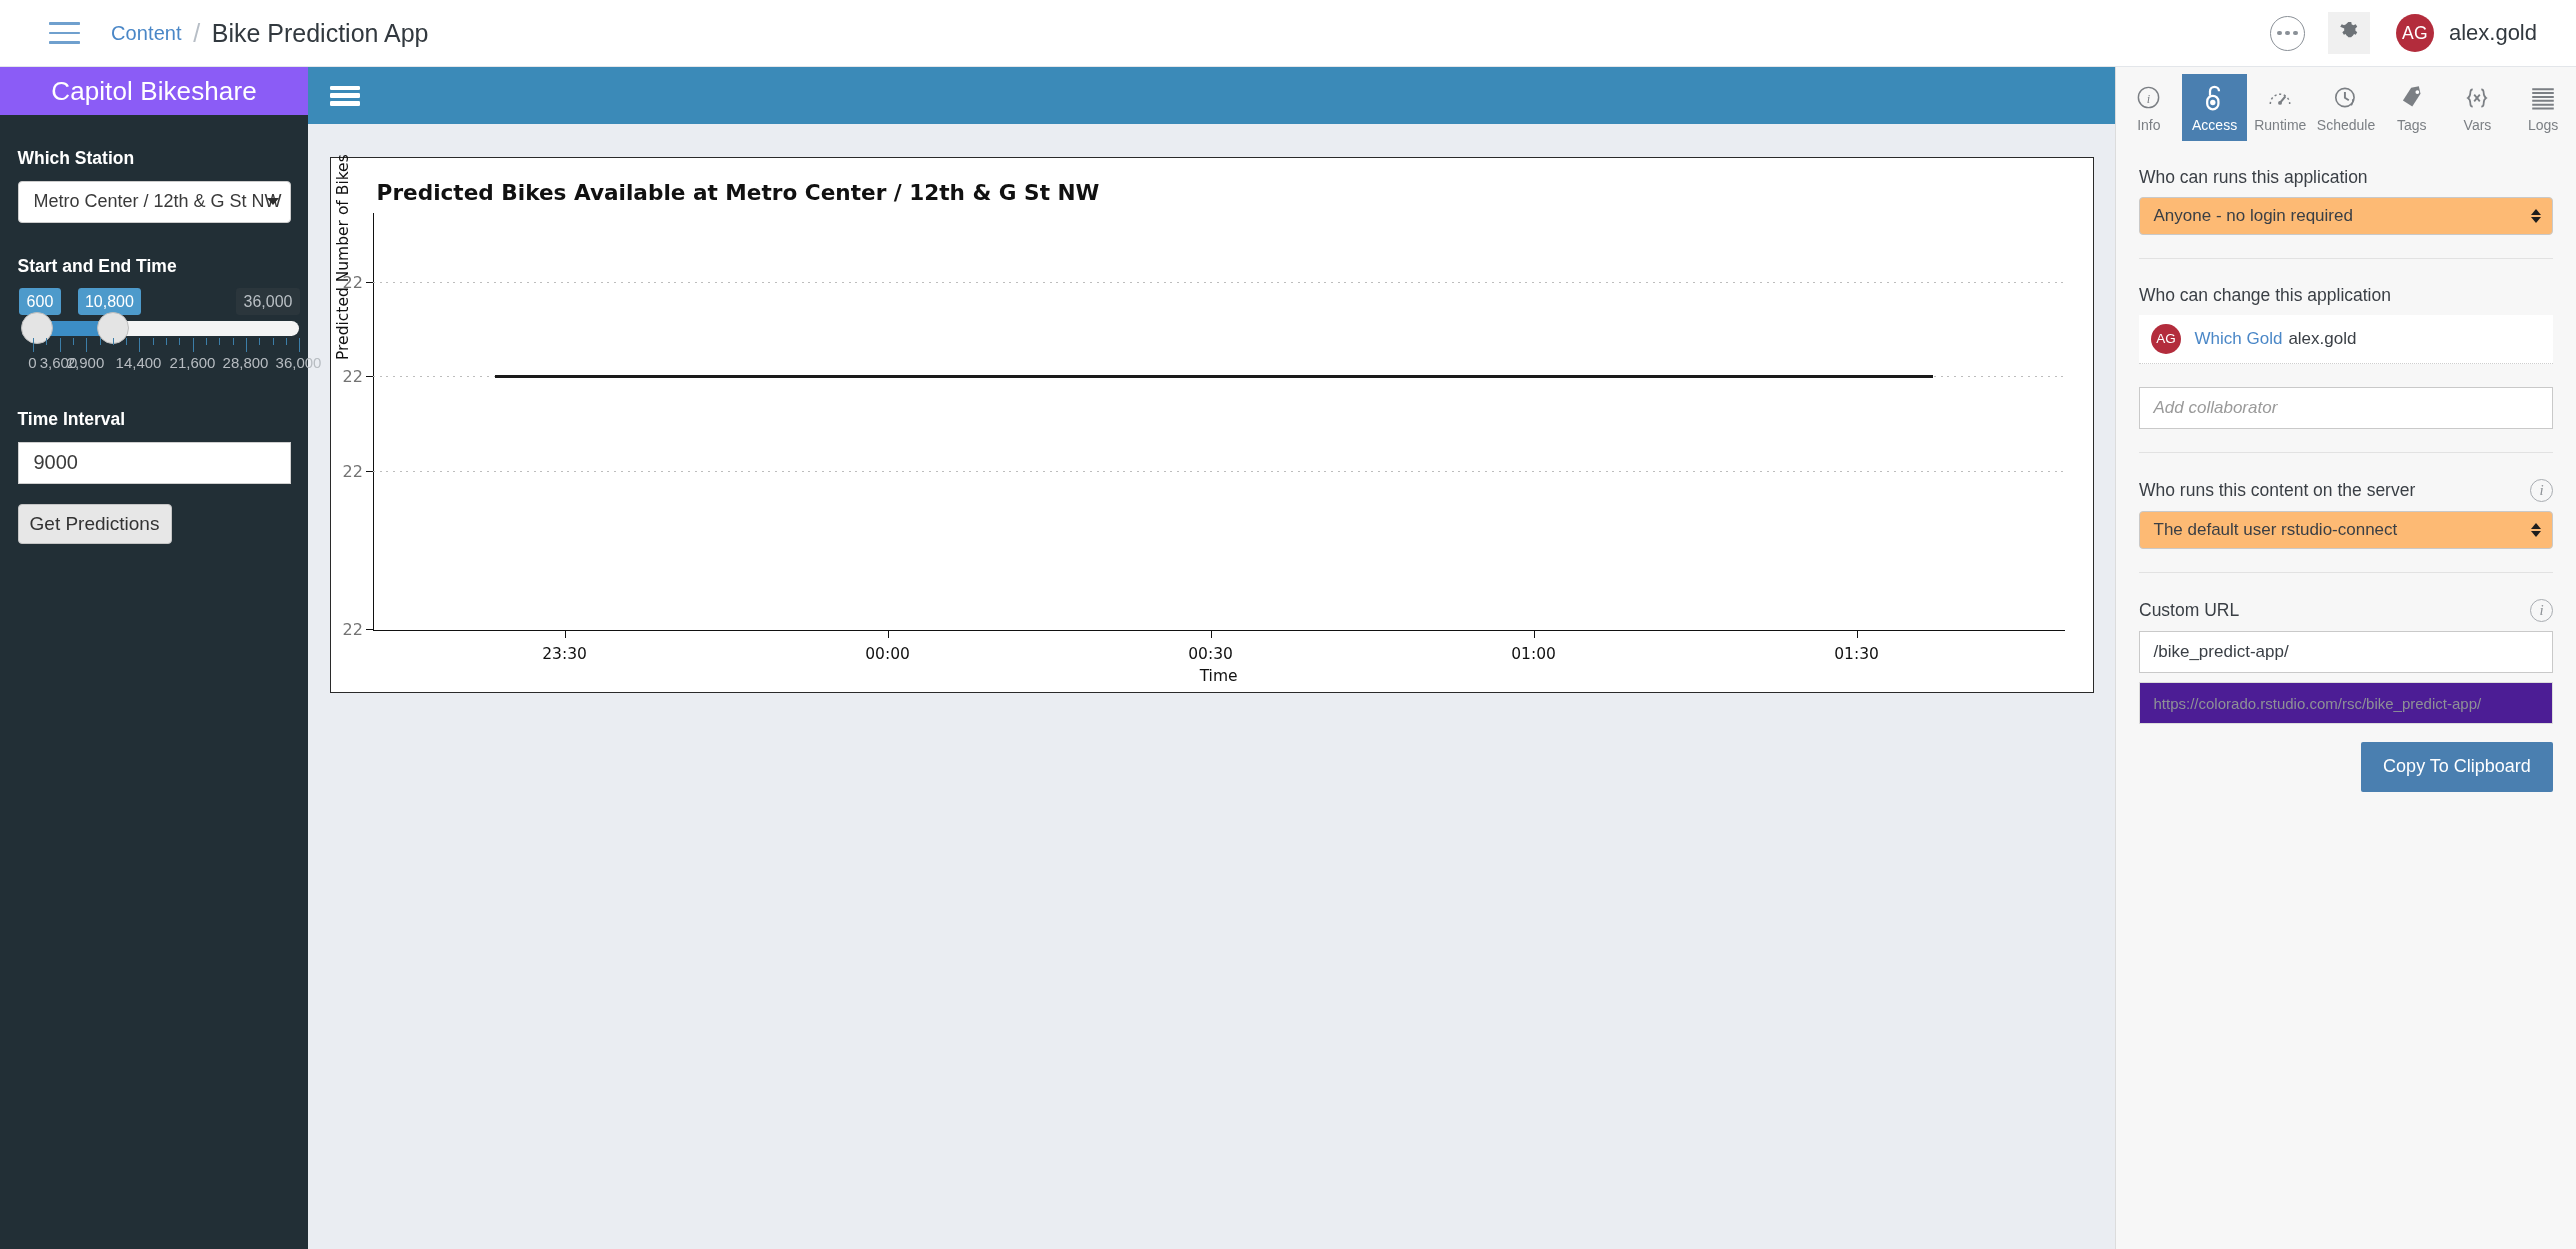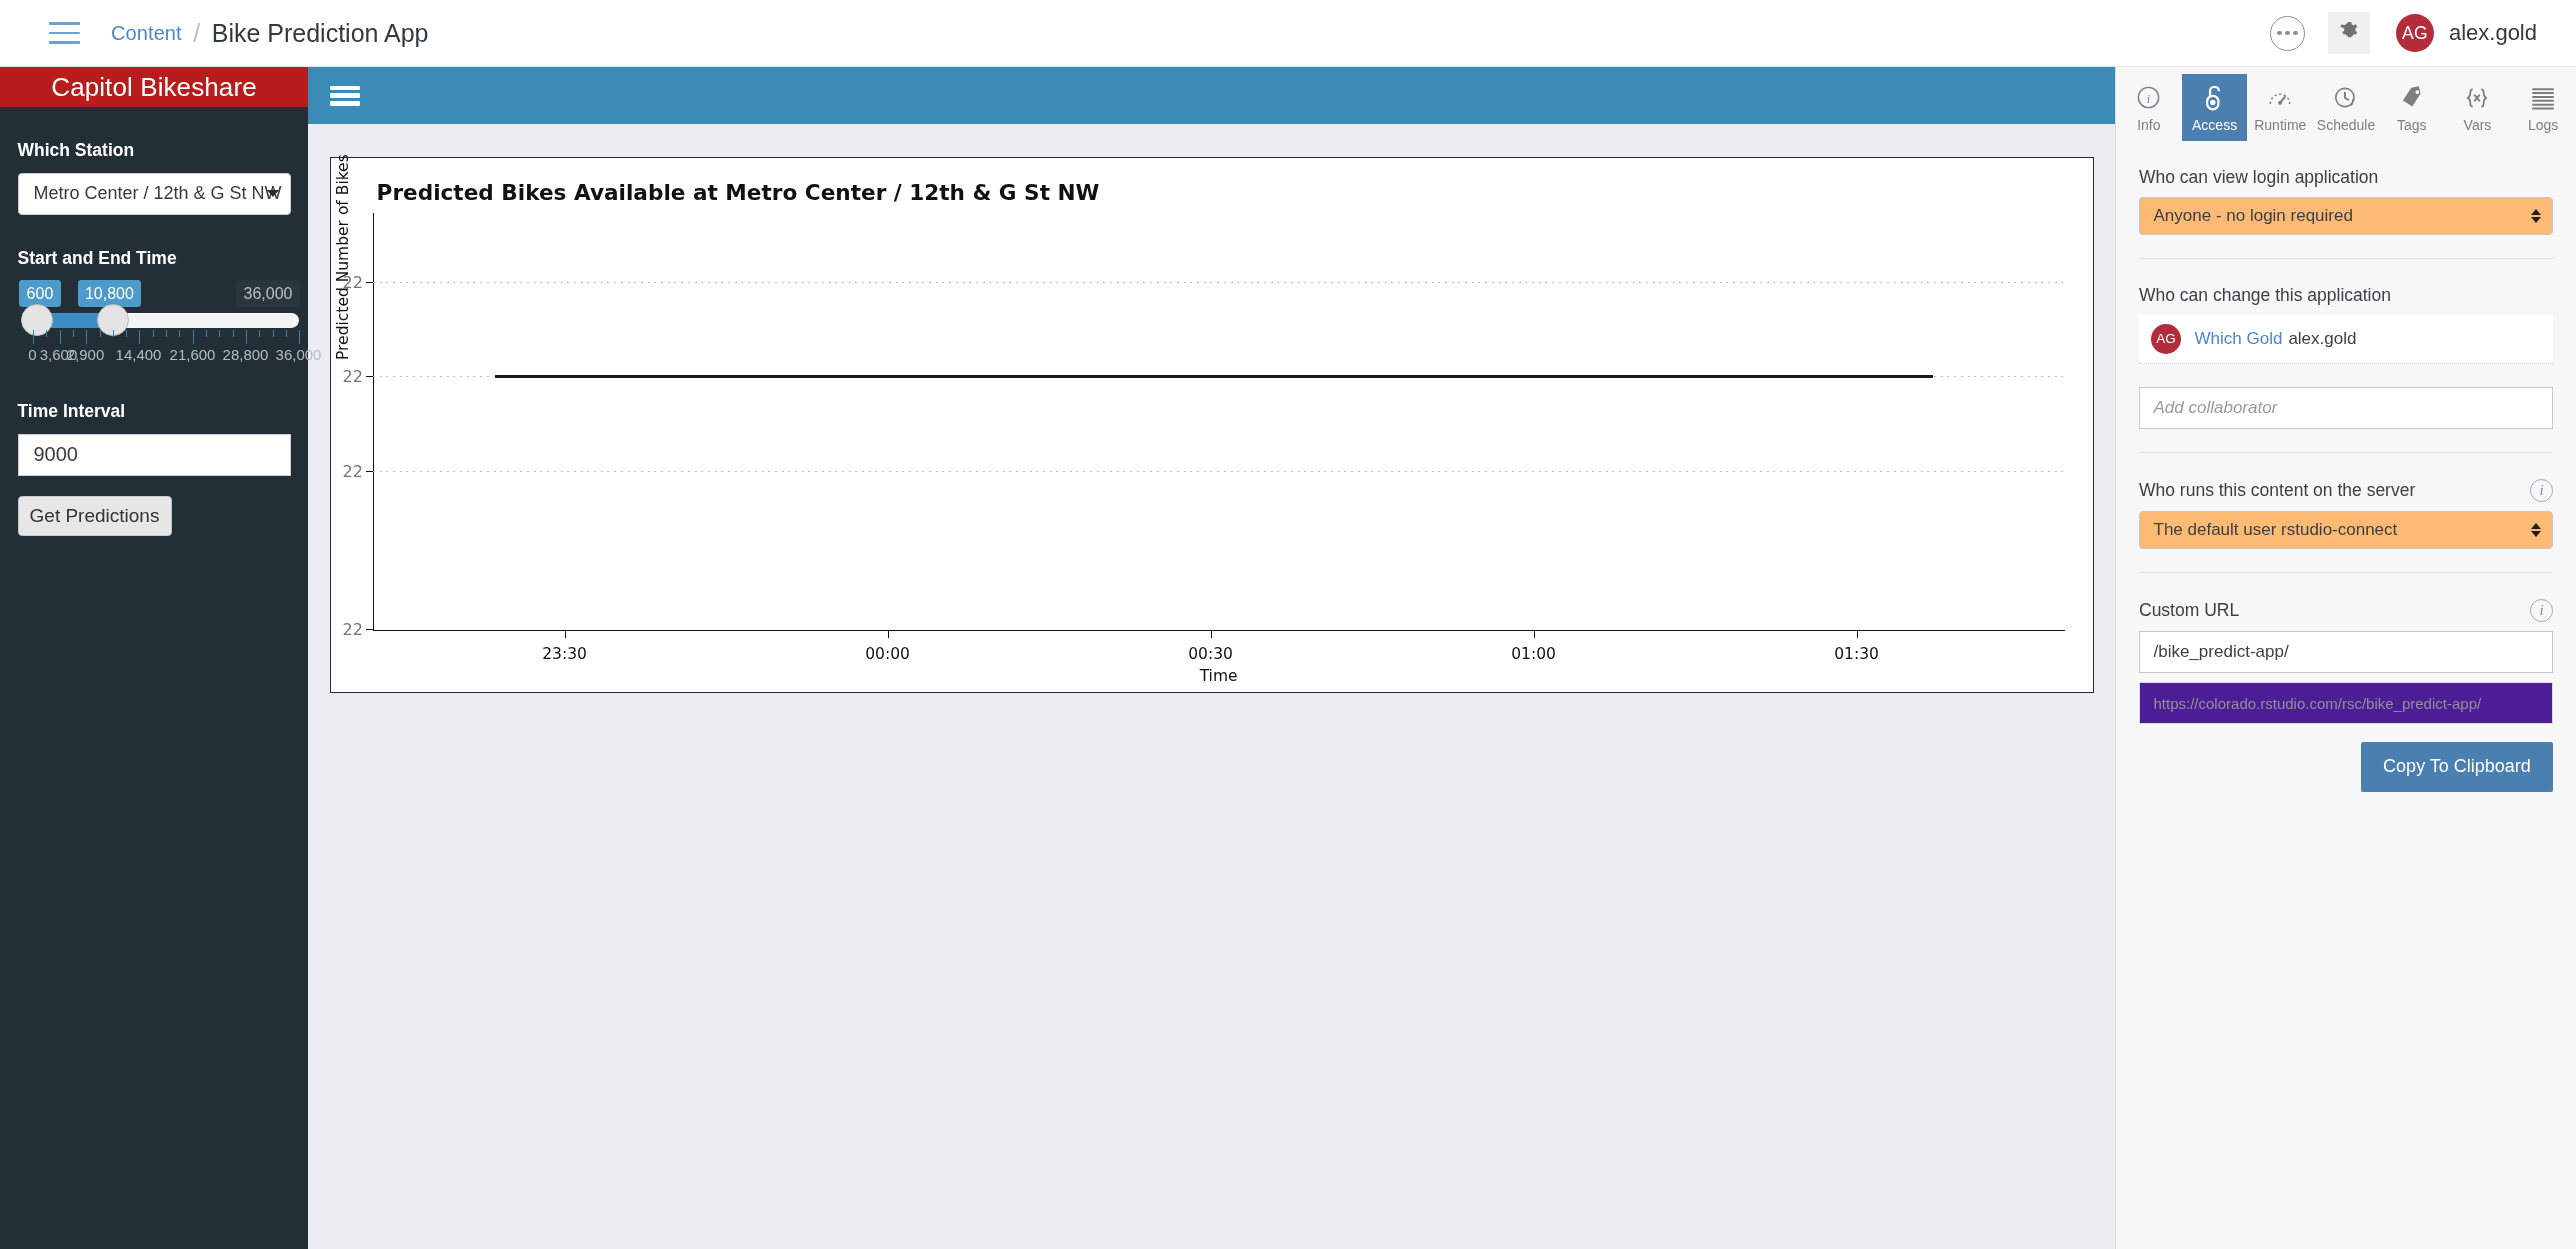--- a/index.html
+++ b/index.html
@@ -54,21 +54,21 @@
   #apparea {
     position: absolute; left: 0; top: 67px; width: 2115px; height: 1182px;
     background: #eaedf2;
   }
   
   #app-sidebar {
     position: absolute; left: 0; top: 0; width: 308px; height: 1182px;
     background: #222f36;
   }
   #brand-bar {
-    height: 40px; background: #b91c1c; color: #ffffff;
+    height: 48px; background: #8b5cf6; color: #ffffff;
     display: flex; align-items: center; justify-content: center;
     font-size: 26px; font-weight: 300; letter-spacing: 0.1px;
   }
   .side-pad { padding: 0 17.5px; }
   .side-label {
     color: #ffffff; font-weight: bold; font-size: 17.5px; margin-top: 33px; margin-bottom: 11.5px;
   }
   .select-box {
     width: 273px; height: 42px; background: #ffffff; border: 0.7px solid #cccccc;
     border-radius: 4px; display: flex; align-items: center; padding: 0 15px;
@@ -455,21 +455,21 @@
           <svg width="28" height="25.6" viewBox="0 0 26 22" stroke="#7b7f84" stroke-width="1.9">
             <path d="M3 3h20M3 6.6h20M3 10.2h20M3 13.8h20M3 17.4h20M3 21h20"></path>
           </svg>
         </div>
         <div class="tab-lbl">Logs</div>
       </div>
     </div>
 
   <div class="rp-body">
 
-    <div class="rp-label">Who can view login application</div>
+    <div class="rp-label">Who can runs this application</div>
     <div class="rp-select">
       <span>Anyone - no login required</span>
       <span class="spin">
           <span class="up"></span>
           <span class="dn"></span>
         </span>
     </div>
 
     <div class="hr-dot"></div>
 

